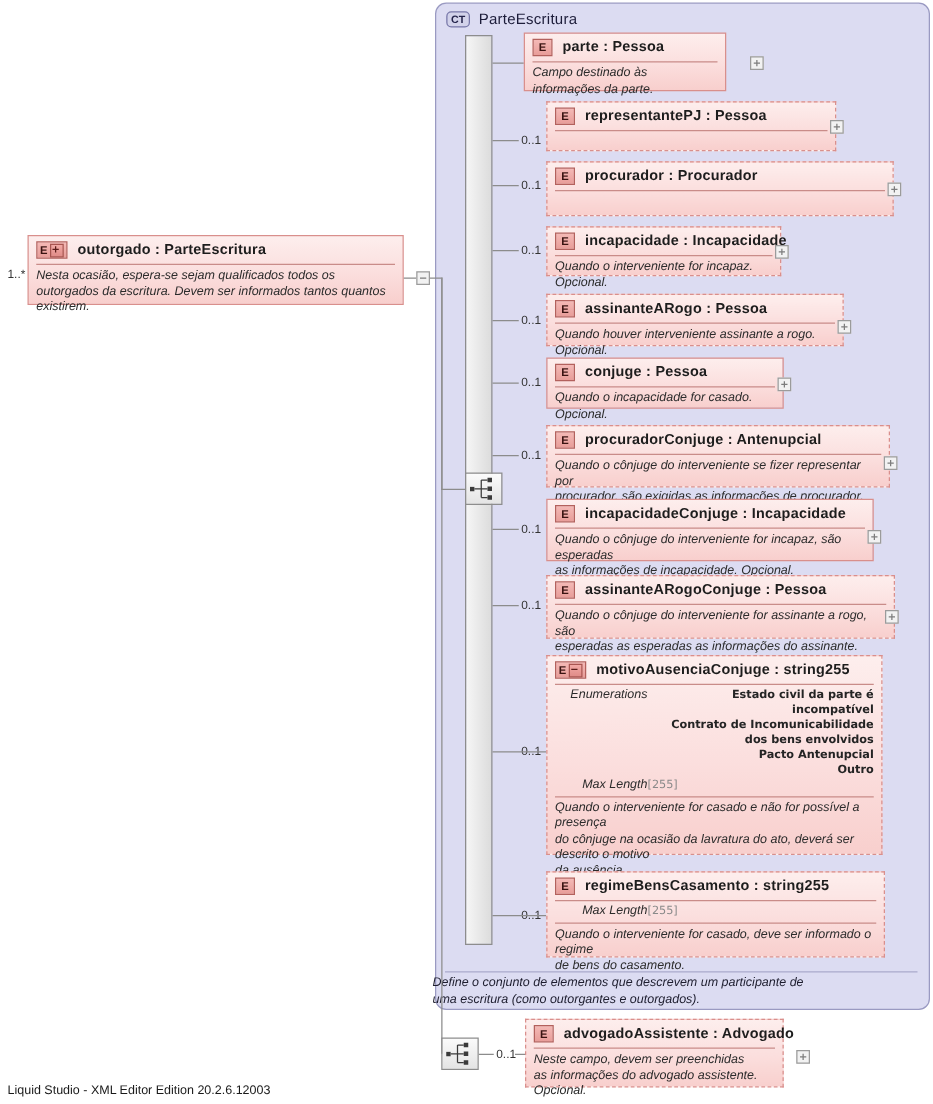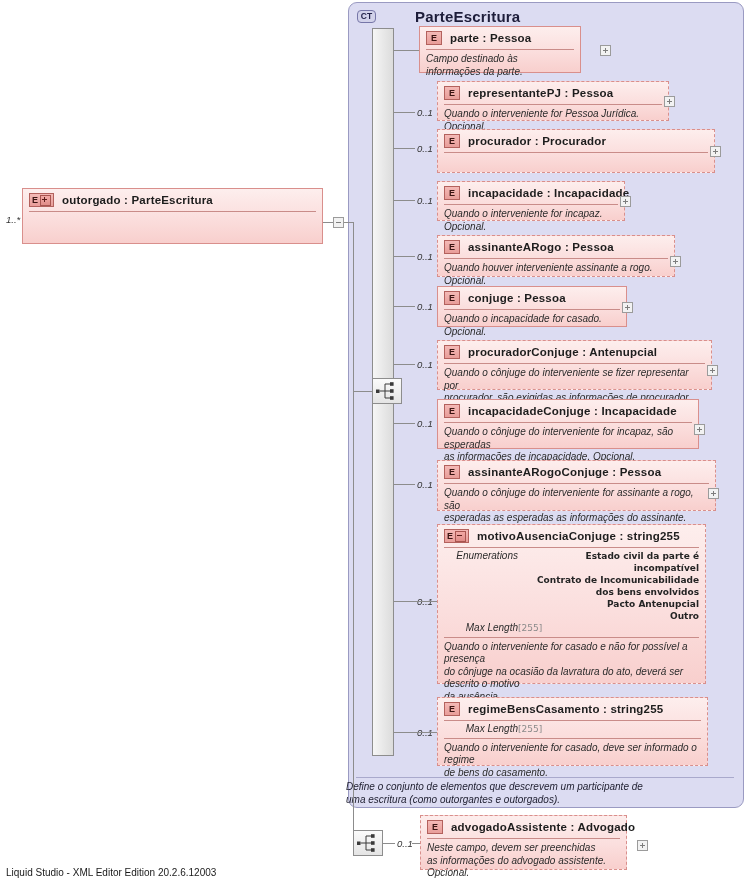--- a/index.html
+++ b/index.html
@@ -90,21 +90,20 @@
     content: "";
     position: absolute;
     left: 3px; top: 1px;
     width: 1px; height: 5px;
     background: #5b1d1a;
   }
 
   
   .occ {
     position: absolute;
-    font-style: italic;
     font-size: 9.5px;
     color: #333;
     white-space: nowrap;
     text-align: center;
   }
 
   
   .toggle {
     position: absolute;
     width: 11px;
@@ -151,25 +150,24 @@
     border: 1px solid #7676a8;
     border-radius: 4px;
     background: #d2d2ea;
     font-size: 8.5px;
     font-weight: bold;
     color: #23234a;
     line-height: 1;
     box-sizing: border-box;
   }
   .ct-title {
-    font-size: 15px;
-    font-weight: bold;
+    font-size: 12px;
+    font-weight: normal;
     color: #1d1d3a;
     letter-spacing: .2px;
-    margin-left: 32px;
   }
   .ct-doc {
     position: absolute;
     left: 13px;
     font-style: italic;
     font-size: 10px;
     line-height: 12.5px;
     color: #1d1d2e;
     white-space: pre-line;
   }
@@ -259,20 +257,22 @@
 
 <div class="ebox solid" style="left:22px; top:188px; width:301px; height:56px;">
   <div class="head">
     <span class="eicon">
       <span>E</span>
         <span class="pm plus"></span>
     </span>
     <span class="title">outorgado : ParteEscritura</span>
   </div>
   <div class="rule"></div>
+  <div class="doc">Nesta ocasião, espera-se sejam qualificados todos os
+outorgados da escritura. Devem ser informados tantos quantos existirem.</div>
 </div>
 
 <div class="ln h" style="left:323px; top:222px; width:10px;"></div>
 <div class="toggle" style="left:333px; top:217px;"></div>
 <div class="ln h" style="left:344px; top:222px; width:9px;"></div>
 <div class="ln v" style="left:353px; top:222px; height:170px;"></div>
 <div class="ln h" style="left:353px; top:391px; width:19px;"></div>
 
 <div class="ln h" style="left:394px; top:50px; width:25px;"></div>
 <div class="ebox solid" style="left:419px; top:26px; width:162px; height:47px;">
@@ -290,21 +290,20 @@
 <span class="occ" style="left:417px; top:107px;">0..1</span>
 <div class="ln h" style="left:394px; top:112px; width:21px;"></div>
 <div class="ebox dashed" style="left:437px; top:81px; width:232px; height:40px;">
   <div class="head">
     <span class="eicon">
         <span>E</span>
       </span>
     <span class="title">representantePJ : Pessoa</span>
   </div>
   <div class="rule"></div>
-  <div class="doc">Quando o interveniente for Pessoa Jurídica. Opcional.</div>
 </div>
 <div class="toggle plus" style="left:664px; top:96px;"></div>
 
 <span class="occ" style="left:417px; top:143px;">0..1</span>
 <div class="ln h" style="left:394px; top:148px; width:21px;"></div>
 <div class="ebox dashed" style="left:437px; top:129px; width:278px; height:44px;">
   <div class="head">
     <span class="eicon">
         <span>E</span>
       </span>

